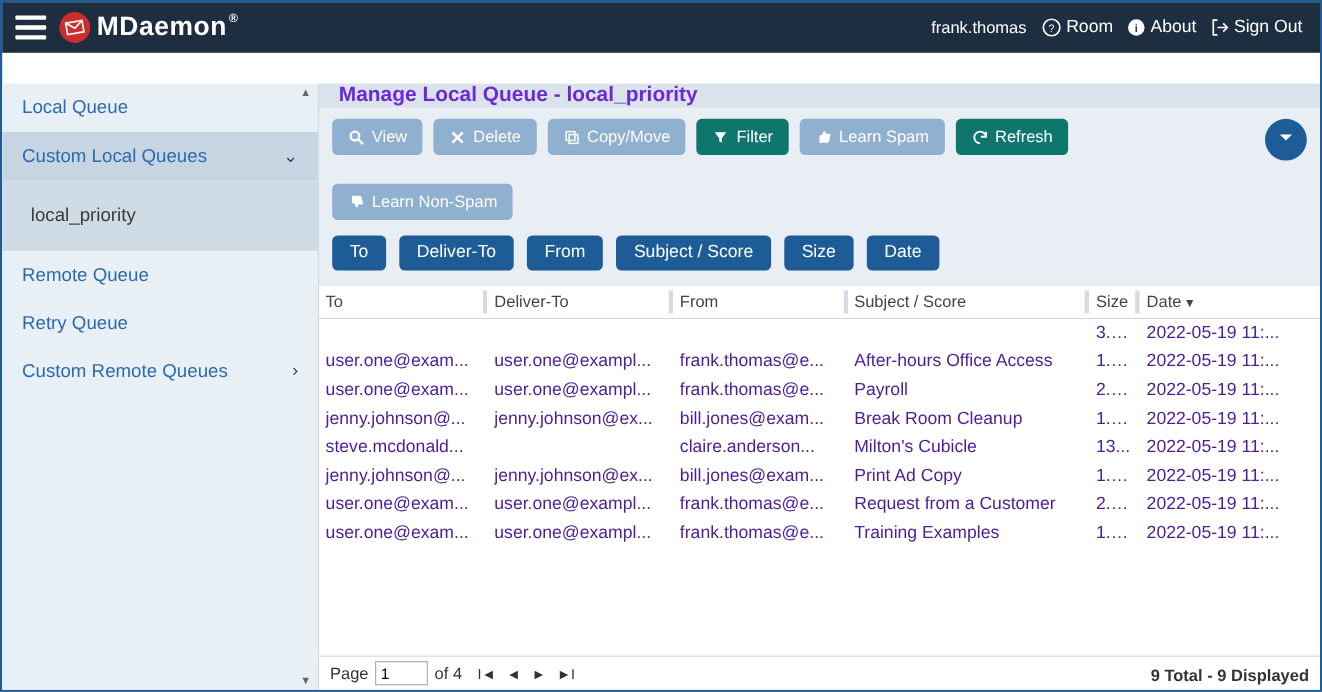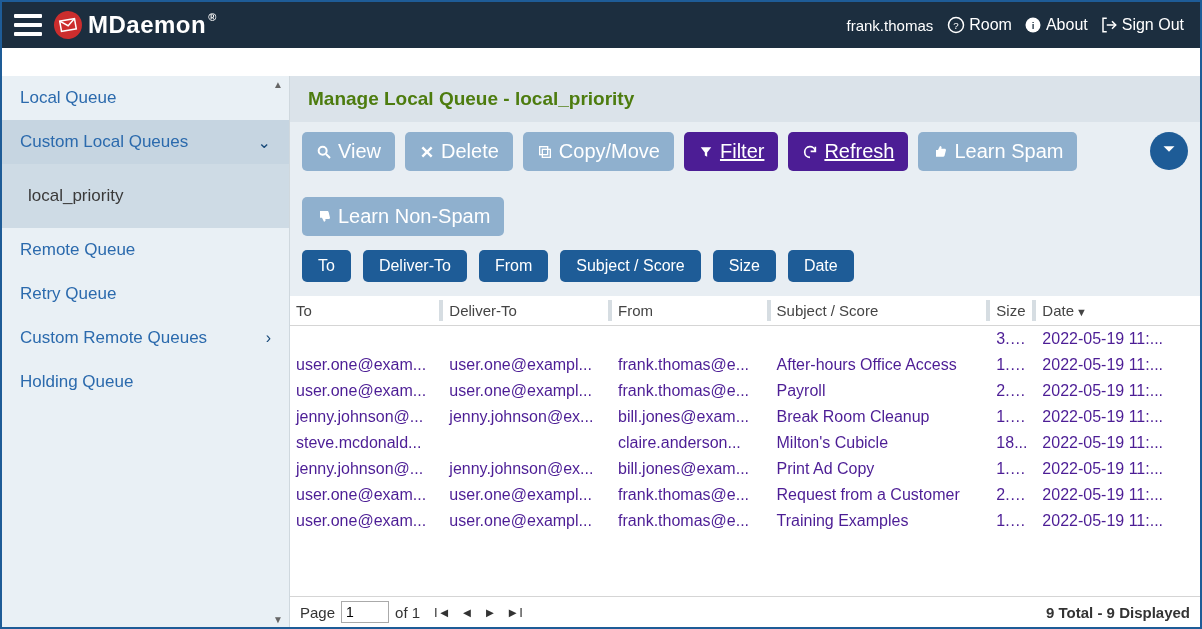--- a/index.html
+++ b/index.html
@@ -26,42 +26,42 @@
 .sidebar { width: 288px; background: #e9f0f5; border-right: 1px solid #cfd8de; overflow-y: auto; position: relative; }
 .sidebar-item { padding: 12px 18px; font-size: 17px; color: #2b6aad; cursor: pointer; display: flex; align-items: center; justify-content: space-between; }
 .sidebar-item.expandable .chev { font-size: 16px; color: #1a4b7a; }
 .sidebar-sub { background: #cedbe5; padding: 22px 26px; font-size: 17px; color: #3a3a3a; cursor: pointer; }
 .sidebar-item.active-group { background: #c6d5e1; }
 .scroll-arrow-up { position: absolute; top: 0; right: 0; width: 22px; height: 16px; display: flex; align-items: center; justify-content: center; color: #666; font-size: 10px; }
 .scroll-arrow-down { position: absolute; bottom: 0; right: 0; width: 22px; height: 16px; display: flex; align-items: center; justify-content: center; color: #666; font-size: 10px; }
 
 
 .content { flex: 1; display: flex; flex-direction: column; min-width: 0; }
-.title-bar { background: #dbe3ea; padding: 12px 18px; font-size: 19px; font-weight: 700; color: #4d7c0f; }
+.title-bar { background: #dbe3ea; padding: 0 18px; font-size: 19px; font-weight: 700; color: #6d28d9; }
 .toolbar { background: #e8eef3; padding: 10px 12px; display: flex; flex-wrap: wrap; gap: 10px; align-items: flex-start; }
-.btn { display: inline-flex; align-items: center; gap: 6px; border: none; border-radius: 5px; padding: 8px 14px; font-size: 20px; color: #fff; cursor: pointer; }
+.btn { display: inline-flex; align-items: center; gap: 6px; border: none; border-radius: 5px; padding: 8px 14px; font-size: 15px; color: #fff; cursor: pointer; }
 .btn.disabled { background: #8fb0ce; cursor: default; }
-.btn.primary { background: #4c1d95; text-decoration: underline; }
+.btn.primary { background: #0f766e; }
 .circle-btn { width: 38px; height: 38px; border-radius: 50%; background: #1e5c97; display: flex; align-items: center; justify-content: center; cursor: pointer; margin-left: auto; }
 .btn-icon { width: 16px; height: 16px; display: inline-flex; align-items: center; justify-content: center; }
 
 .column-buttons { background: #e8eef3; padding: 4px 12px 14px; display: flex; gap: 12px; flex-wrap: wrap; }
 .colbtn { background: #1e5c97; color: #fff; border: none; border-radius: 5px; padding: 7px 16px; font-size: 16px; cursor: pointer; }
 
 
 .table-wrap { flex: 1; overflow: auto; }
 table { width: 100%; border-collapse: collapse; table-layout: fixed; }
 thead th { text-align: left; font-weight: 400; font-size: 15px; color: #444; padding: 6px 6px; background: #fff; border-bottom: 1px solid #d5d5d5; position: relative; }
 thead th::after { content: ""; position: absolute; right: 0; top: 4px; bottom: 4px; width: 4px; background: #d6dde2; }
 thead th:last-child::after { display: none; }
 tbody td { font-size: 16px; color: #4c1d95; padding: 4px 6px; white-space: nowrap; overflow: hidden; text-overflow: ellipsis; }
 .sort-arrow { font-size: 11px; margin-left: 2px; }
 
 
-.pager { display: flex; align-items: center; justify-content: space-between; padding: 4px 10px; border-top: 1px solid #d5d5d5; background: #fff; font-size: 15px; }
+.pager { display: flex; align-items: flex-end; justify-content: space-between; padding: 4px 10px; border-top: 1px solid #d5d5d5; background: #fff; font-size: 15px; }
 .pager-left { display: flex; align-items: center; gap: 6px; color: #333; }
 .pager input { width: 48px; border: 1px solid #aaa; padding: 2px 4px; font-size: 14px; text-align: left; }
 .pager .pnav { display: inline-flex; gap: 10px; margin-left: 8px; color: #333; }
 .pager .pnav span { cursor: pointer; font-size: 13px; }
 .pager-right { font-weight: 700; color: #333; }
 </style>
 </head>
 <body>
 
 <div class="app">
@@ -131,23 +131,20 @@
       <div class="sidebar-item">
         <span>Remote Queue</span>
       </div>
       <div class="sidebar-item">
         <span>Retry Queue</span>
       </div>
       <div class="sidebar-item expandable">
         <span>Custom Remote Queues</span>
         <span class="chev">›</span>
       </div>
-      <div class="sidebar-item">
-        <span>Holding Queue</span>
-      </div>
       <div class="scroll-arrow-down">▼</div>
     </div>
 
     <div class="content">
       <div class="title-bar">Manage Local Queue - local_priority</div>
 
       <div class="toolbar">
         <div style="display:flex; flex-wrap:wrap; gap:10px; flex:1;">
           <button class="btn disabled">
             <span class="btn-icon">
@@ -177,36 +174,36 @@
             <span>Copy/Move</span>
           </button>
           <button class="btn primary">
             <span class="btn-icon">
                 <svg viewBox="0 0 24 24" width="14" height="14" fill="#fff">
                   <path d="M3 4h18l-7 9v7l-4-2v-5z"></path>
                 </svg>
               </span>
             <span>Filter</span>
           </button>
+          <button class="btn disabled">
+            <span class="btn-icon">
+                <svg viewBox="0 0 24 24" width="16" height="16" fill="#fff">
+                  <path d="M14 3h-8v10h3l3 6c2 0 3-2 2-4h5c1 0 2-1 2-2l-2-8c0-1-1-2-2-2z" transform="scale(1,-1) translate(0,-22)"></path>
+                </svg>
+              </span>
+            <span>Learn Spam</span>
+          </button>
           <button class="btn primary">
             <span class="btn-icon">
                 <svg viewBox="0 0 24 24" width="16" height="16" fill="none" stroke="#fff" stroke-width="2.5">
                   <path d="M20 11A8 8 0 1 0 12 20"></path>
                   <path d="M20 4v7h-7"></path>
                 </svg>
               </span>
             <span>Refresh</span>
-          </button>
-          <button class="btn disabled">
-            <span class="btn-icon">
-                <svg viewBox="0 0 24 24" width="16" height="16" fill="#fff">
-                  <path d="M14 3h-8v10h3l3 6c2 0 3-2 2-4h5c1 0 2-1 2-2l-2-8c0-1-1-2-2-2z" transform="scale(1,-1) translate(0,-22)"></path>
-                </svg>
-              </span>
-            <span>Learn Spam</span>
           </button>
           <button class="btn disabled" style="margin-top:16px;">
             <span class="btn-icon">
                 <svg viewBox="0 0 24 24" width="16" height="16" fill="#fff">
                   <path d="M14 3h-8v10h3l3 6c2 0 3-2 2-4h5c1 0 2-1 2-2l-2-8c0-1-1-2-2-2z"></path>
                 </svg>
               </span>
             <span>Learn Non-Spam</span>
           </button>
         </div>
@@ -277,21 +274,21 @@
                 <td>bill.jones@exam...</td>
                 <td>Break Room Cleanup</td>
                 <td>1.5...</td>
                 <td>2022-05-19 11:...</td>
               </tr>
               <tr>
                 <td>steve.mcdonald...</td>
                 <td></td>
                 <td>claire.anderson...</td>
                 <td>Milton's Cubicle</td>
-                <td>18...</td>
+                <td>13...</td>
                 <td>2022-05-19 11:...</td>
               </tr>
               <tr>
                 <td>jenny.johnson@...</td>
                 <td>jenny.johnson@ex...</td>
                 <td>bill.jones@exam...</td>
                 <td>Print Ad Copy</td>
                 <td>1.4...</td>
                 <td>2022-05-19 11:...</td>
               </tr>
@@ -312,21 +309,21 @@
                 <td>2022-05-19 11:...</td>
               </tr>
             </tbody>
         </table>
       </div>
 
       <div class="pager">
         <div class="pager-left">
           <span>Page</span>
           <input type="text" value="1" style="">
-          <span>of 1</span>
+          <span>of 4</span>
           <span class="pnav">
             <span>I◄</span>
             <span>◄</span>
             <span>►</span>
             <span>►I</span>
           </span>
         </div>
         <div class="pager-right">9 Total - 9 Displayed</div>
       </div>
     </div>

